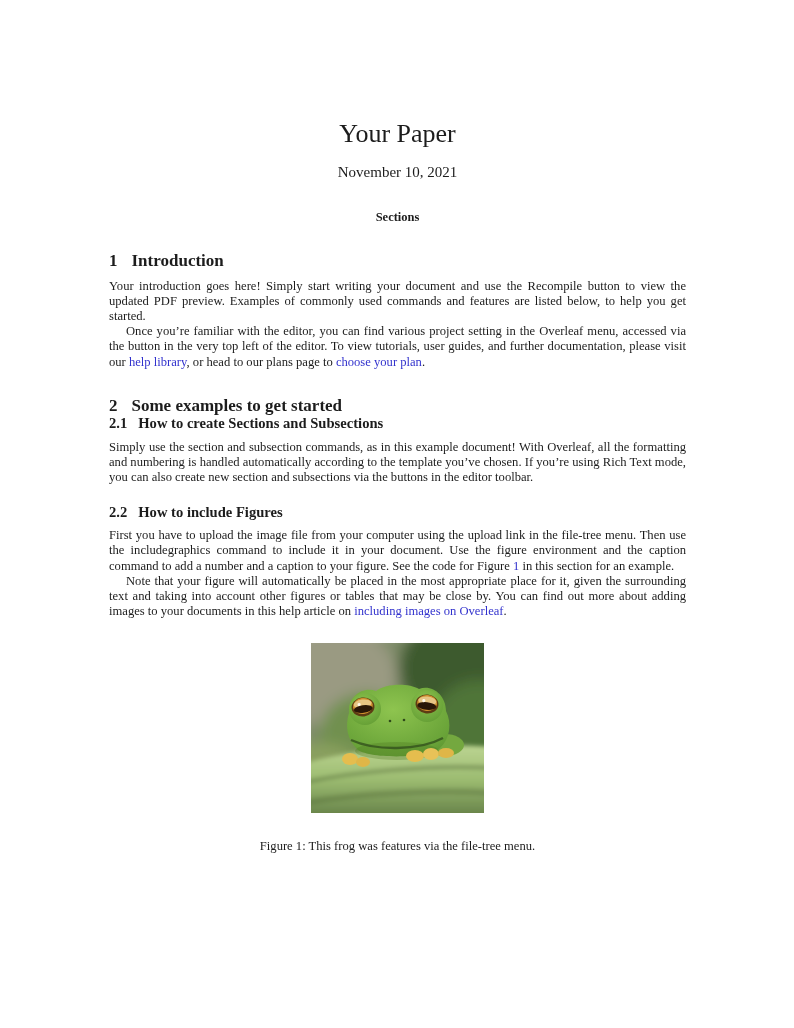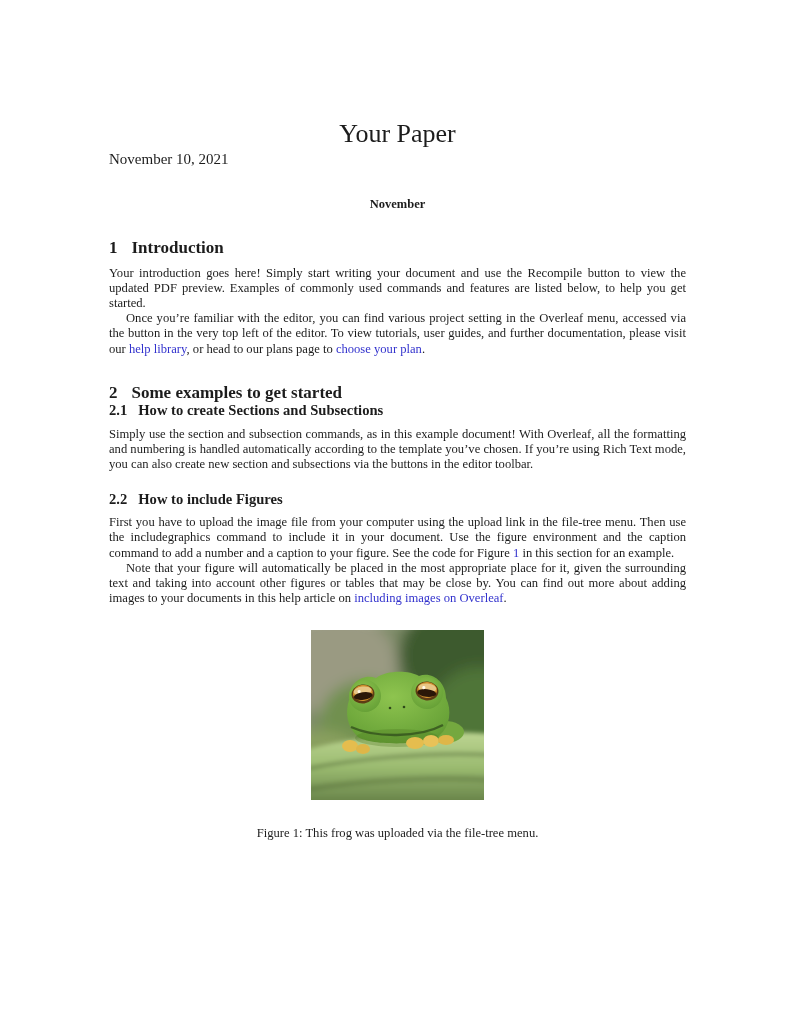--- a/index.html
+++ b/index.html
@@ -26,21 +26,22 @@
     font-size: 26px;
     line-height: 1.15;
     font-weight: 400;
   }
   .doc-author {
     margin-top: 17px;
     text-align: center;
     font-size: 15px;
   }
   .doc-date {
-    margin-top: 2px;
+    margin-top: 15px;
+    text-align: center;
     font-size: 15px;
   }
   .abstract-heading {
     margin-top: 29px;
     text-align: center;
     font-size: 12.5px;
     font-weight: 700;
   }
   .abstract-body {
     width: 500px;
@@ -100,21 +101,21 @@
 </style>
 </head>
 <body style="--link: #3232cd; --text: #1c1c1c; --page-bg: #ffffff;">
 
 <div class="page">
   <div class="content">
 
     <div class="doc-title">Your Paper</div>
     <div class="doc-date">November 10, 2021</div>
 
-    <div class="abstract-heading">November</div>
+    <div class="abstract-heading">Sections</div>
 
     <div class="sec-heading">
       <span class="sec-num">1</span><span>Introduction</span>
     </div>
     <p class="body-par">Your introduction goes here! Simply start writing your document and use the Recompile button to view the updated PDF preview. Examples of commonly used commands and features are listed below, to help you get started.</p>
     <p class="body-par cont indent"><span>Once you’re familiar with the editor, you can find various project setting in the Overleaf menu, accessed via the button in the very top left of the editor. To view tutorials, user guides, and further documentation, please visit our </span><a class="doc-link">help library</a><span>, or head to our plans page to </span><a class="doc-link">choose your plan</a><span>.</span></p>
 
     <div class="sec-heading">
       <span class="sec-num">2</span><span>Some examples to get started</span>
     </div>
@@ -193,19 +194,19 @@
             <g>
               <ellipse cx="39" cy="116" rx="8" ry="6" fill="#e5bd4e"></ellipse>
               <ellipse cx="52" cy="119" rx="7" ry="5" fill="#dfb648"></ellipse>
               <ellipse cx="104" cy="113" rx="9" ry="6" fill="#e5bd4e"></ellipse>
               <ellipse cx="120" cy="111" rx="8" ry="6" fill="#e8c258"></ellipse>
               <ellipse cx="135" cy="110" rx="8" ry="5" fill="#dfb648"></ellipse>
             </g>
           </g>
         </g>
       </svg>
-      <div class="figure-caption">Figure 1: This frog was uploaded via the file-tree menu.</div>
+      <div class="figure-caption">Figure 1: This frog was features via the file-tree menu.</div>
     </div>
 
   </div>
 
   <div class="page-number">1</div>
 </div>
 
 </body></html>

